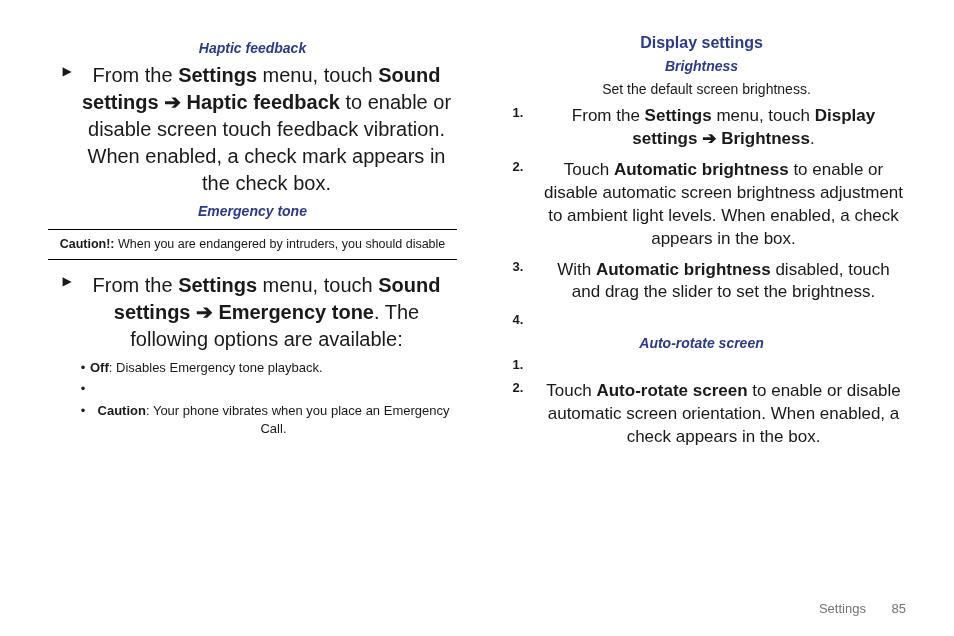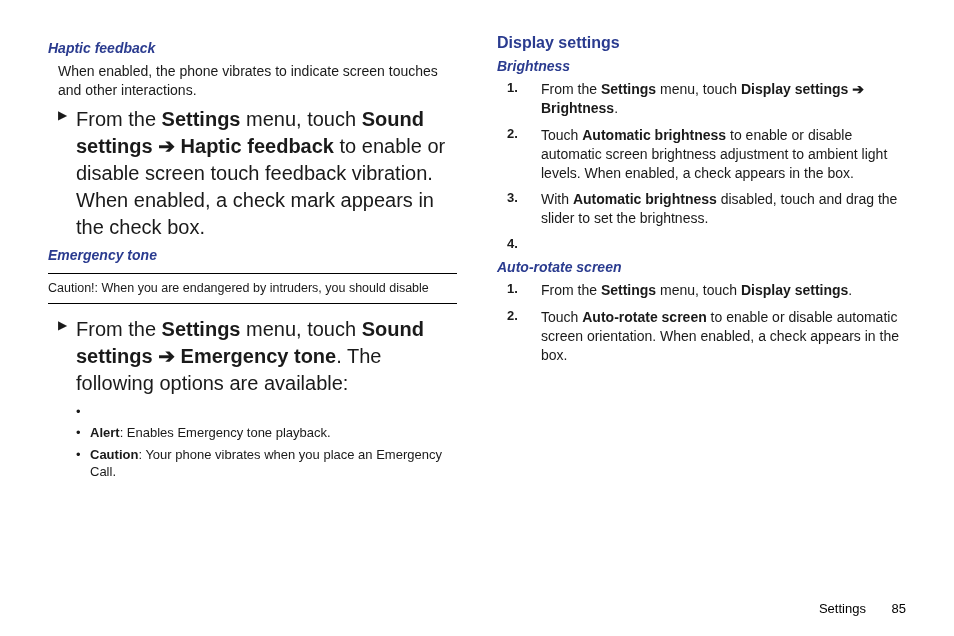--- a/index.html
+++ b/index.html
@@ -8,20 +8,21 @@
     height: 636px;
     background: #fff;
     font-family: Arial, Helvetica, sans-serif;
     color: #1a1a1a;
     position: relative;
     padding: 34px 48px 0 48px;
   }
   .columns {
     display: flex;
     gap: 40px;
+    text-align: center;
   }
   .col {
     flex: 1;
     min-width: 0;
   }
   .h-sub {
     font-style: italic;
     font-weight: bold;
     color: #2a3b8f;
     font-size: 14px;
@@ -73,95 +74,95 @@
     display: flex;
     margin: 4px 0 8px 0;
   }
   .ol-num {
     font-weight: bold;
     font-size: 13px;
     width: 22px;
     flex-shrink: 0;
   }
   .ol-body {
-    font-size: 14px;
+    font-size: 17px;
     line-height: 1.35;
     margin-left: 12px;
   }
   .caution-box {
     border-top: 1px solid #000;
     border-bottom: 1px solid #000;
     margin: 10px 0 12px 0;
     padding: 6px 0 6px 0;
     font-size: 12.5px;
     line-height: 1.35;
   }
   .caution-label {
-    font-weight: normal;
+    font-weight: bold;
   }
   .caution-indent {
     display: block;
     padding-left: 48px;
   }
   b { font-weight: bold; }
   .rarr { font-weight: bold; }
   .footer {
     position: absolute;
     bottom: 20px;
     right: 48px;
     font-size: 13px;
-    color: #000000;
+    color: #737373;
   }
   .footer .page {
     margin-left: 22px;
   }
 </style>
 </head>
 <body>
 
 <div class="columns">
 
   <div class="col">
 
     <div class="h-sub">Haptic feedback</div>
-    <div class="body-text">When enabled, the phone vibrates to indicate screen touches and other interactions.</div>
     <div class="arrow-line">
       <div class="arrow-glyph">▶</div>
       <div class="arrow-body">From the <b>Settings</b> menu, touch <b>Sound settings</b> <span class="rarr">➔</span> <b>Haptic feedback</b> to enable or disable screen touch feedback vibration. When enabled, a check mark appears in the check box.</div>
     </div>
 
     <div class="h-sub">Emergency tone</div>
 
     <div class="caution-box"><span class="caution-label">Caution!:</span> When you are endangered by intruders, you should disable </div>
 
     <div class="arrow-line">
       <div class="arrow-glyph">▶</div>
       <div class="arrow-body">From the <b>Settings</b> menu, touch <b>Sound settings</b> <span class="rarr">➔</span> <b>Emergency tone</b>. The following options are available:</div>
     </div>
     <div class="sub-bullets">
       <div class="sub-bullet">
           <span class="dot">•</span>
+          <span><b>Off</b>: Disables Emergency tone playback.</span>
         </div>
       <div class="sub-bullet">
           <span class="dot">•</span>
-          <span><b>Alert</b>: Enables Emergency tone playback.</span>
         </div>
       <div class="sub-bullet">
           <span class="dot">•</span>
           <span><b>Caution</b>: Your phone vibrates when you place an Emergency Call.</span>
         </div>
     </div>
 
   </div>
 
   <div class="col">
 
     <div class="h-main">Display settings</div>
 
     <div class="h-sub">Brightness</div>
+    <div class="body-text">Set the default screen brightness.</div>
     <div class="ol">
       <div class="ol-item">
           <div class="ol-num">1.</div>
           <div class="ol-body">From the <b>Settings</b> menu, touch <b>Display settings</b> <span class="rarr">➔</span> <b>Brightness</b>.</div>
         </div>
       <div class="ol-item">
           <div class="ol-num">2.</div>
           <div class="ol-body">Touch <b>Automatic brightness</b> to enable or disable automatic screen brightness adjustment to ambient light levels. When enabled, a check appears in the box.</div>
         </div>
       <div class="ol-item">
@@ -170,21 +171,20 @@
         </div>
       <div class="ol-item">
           <div class="ol-num">4.</div>
         </div>
     </div>
 
     <div class="h-sub">Auto-rotate screen</div>
     <div class="ol">
       <div class="ol-item">
           <div class="ol-num">1.</div>
-          <div class="ol-body">From the <b>Settings</b> menu, touch <b>Display settings</b>.</div>
         </div>
       <div class="ol-item">
           <div class="ol-num">2.</div>
           <div class="ol-body">Touch <b>Auto-rotate screen</b> to enable or disable automatic screen orientation. When enabled, a check appears in the box.</div>
         </div>
     </div>
 
   </div>
 
 </div>

